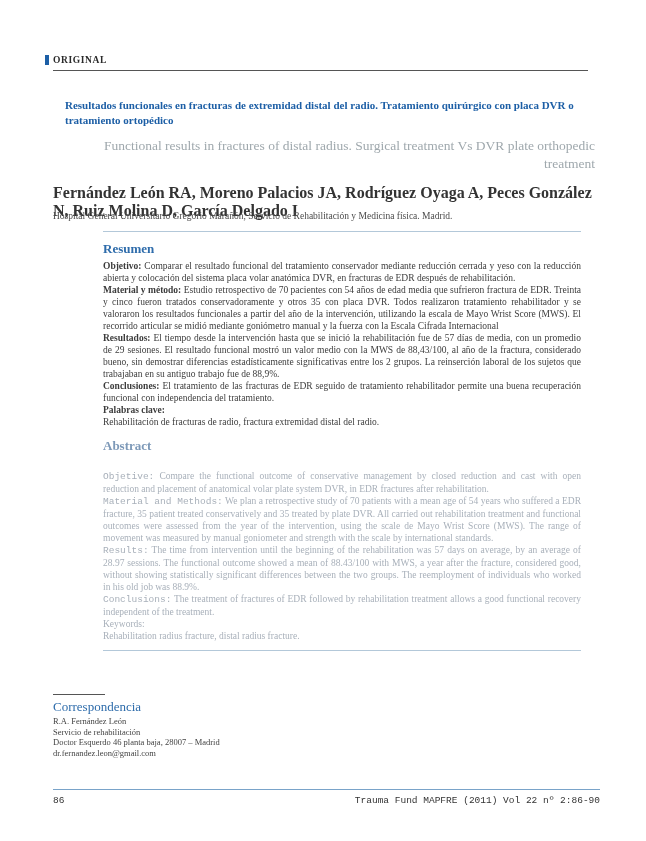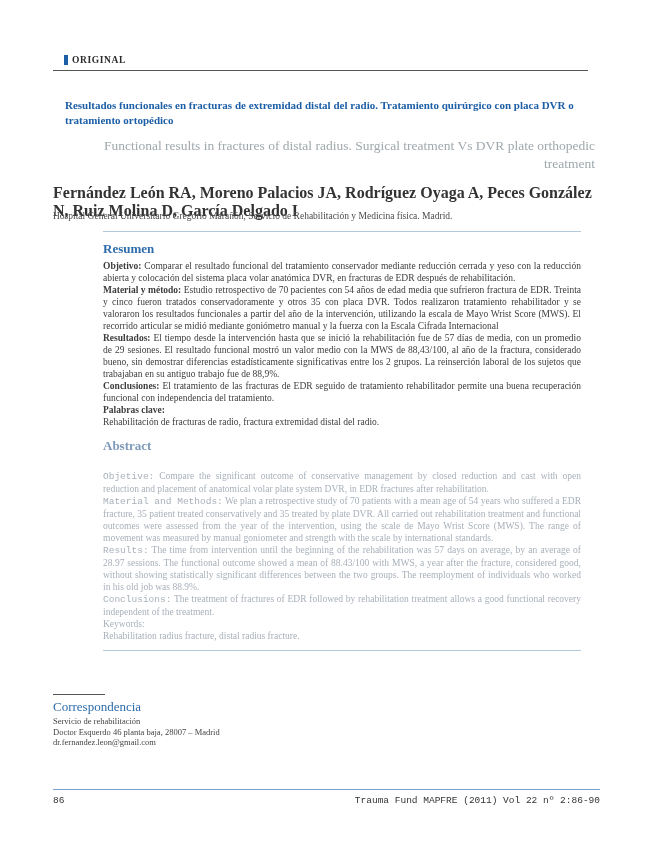--- a/index.html
+++ b/index.html
@@ -4,21 +4,21 @@
 <style>
   html,body{margin:0;padding:0;background:#ffffff;}
   .page{
     position:relative;
     width:646px;height:841px;
     background:#ffffff;
     font-family:"Liberation Serif","DejaVu Serif",serif;
     overflow:hidden;
   }
   
-  .header-row{position:absolute;left:64px;top:55px;display:flex;gap:4px;}
+  .header-row{position:absolute;left:45px;top:55px;display:flex;gap:4px;}
   .marker{width:4px;height:10px;background:#1d5fa6;display:inline-block;}
   .section-label{font-size:9.5px;font-weight:bold;color:#2b2b2b;letter-spacing:0.6px;}
   .header-rule{position:absolute;left:53px;top:70px;width:535px;border-top:1px solid #555;}
   
   .title-es{position:absolute;left:53px;top:86px;width:542px;margin:12px;
     font-size:11px;font-weight:bold;color:#1d5fa6;line-height:1.32;}
   .title-en{position:absolute;left:53px;top:137px;width:542px;margin:0;
     font-size:13.5px;font-weight:normal;color:#9fa8ad;line-height:1.35;text-align:right;}
   .authors{position:absolute;left:53px;top:184px;width:542px;
     font-size:16px;font-weight:bold;color:#333;}
@@ -66,33 +66,34 @@
 
     <h3 class="res-heading">Resumen</h3>
     <p><b class="plabel">Objetivo:</b><span> Comparar el resultado funcional del tratamiento conservador mediante reducción cerrada y yeso con la reducción abierta y colocación del sistema placa volar anatómica DVR, en fracturas de EDR después de rehabilitación.</span></p>
     <p><b class="plabel">Material y método:</b><span> Estudio retrospectivo de 70 pacientes con 54 años de edad media que sufrieron fractura de EDR. Treinta y cinco fueron tratados conservadoramente y otros 35 con placa DVR. Todos realizaron tratamiento rehabilitador y se valoraron los resultados funcionales a partir del año de la intervención, utilizando la escala de Mayo Wrist Score (MWS). El recorrido articular se midió mediante goniómetro manual y la fuerza con la Escala Cifrada Internacional</span></p>
     <p><b class="plabel">Resultados:</b><span> El tiempo desde la intervención hasta que se inició la rehabilitación fue de 57 días de media, con un promedio de 29 sesiones. El resultado funcional mostró un valor medio con la MWS de 88,43/100, al año de la fractura, considerado bueno, sin demostrar diferencias estadísticamente significativas entre los 2 grupos. La reinserción laboral de los sujetos que trabajaban en su antiguo trabajo fue de 88,9%.</span></p>
     <p><b class="plabel">Conclusiones:</b><span> El tratamiento de las fracturas de EDR seguido de tratamiento rehabilitador permite una buena recuperación funcional con independencia del tratamiento.</span></p>
     <p><b class="plabel">Palabras clave:</b></p>
     <p>Rehabilitación de fracturas de radio, fractura extremidad distal del radio.</p>
 
     <h3 class="abs-heading">Abstract</h3>
-    <p class="en"><span class="plabel-en">Objetive:</span><span> Compare the significant outcome of conservative management by closed reduction and cast with open reduction and placement of anatomical volar plate system DVR, in EDR fractures after rehabilitation.</span></p>
+    <p class="en"><span class="plabel-en">Objetive:</span><span> Compare the functional outcome of conservative management by closed reduction and cast with open reduction and placement of anatomical volar plate system DVR, in EDR fractures after rehabilitation.</span></p>
     <p class="en"><span class="plabel-en">Material and Methods:</span><span> We plan a retrospective study of 70 patients with a mean age of 54 years who suffered a EDR fracture, 35 patient treated conservatively and 35 treated by plate DVR. All carried out rehabilitation treatment and functional outcomes were assessed from the year of the intervention, using the scale de Mayo Wrist Score (MWS). The range of movement was measured by manual goniometer and strength with the scale by international standards.</span></p>
     <p class="en"><span class="plabel-en">Results:</span><span> The time from intervention until the beginning of the rehabilitation was 57 days on average, by an average of 28.97 sessions. The functional outcome showed a mean of 88.43/100 with MWS, a year after the fracture, considered good, without showing statistically significant differences between the two groups. The reemployment of individuals who worked in his old job was 88.9%.</span></p>
     <p class="en"><span class="plabel-en">Conclusions:</span><span> The treatment of fractures of EDR followed by rehabilitation treatment allows a good functional recovery independent of the treatment.</span></p>
     <p class="en">Keywords:</p>
     <p class="en">Rehabilitation radius fracture, distal radius fracture.</p>
 
     <div class="rule-bottom"></div>
   </div>
 
   <div class="correspondence">
     <div class="corr-rule"></div>
     <div class="corr-heading">Correspondencia</div>
+    <div class="corr-line">R.A. Fernández León</div>
     <div class="corr-line">Servicio de rehabilitación</div>
     <div class="corr-line">Doctor Esquerdo 46 planta baja, 28007 – Madrid</div>
     <div class="corr-line">dr.fernandez.leon@gmail.com</div>
   </div>
 
   <div class="footer-rule"></div>
   <div class="footer-row">
     <span>86</span>
     <span>Trauma Fund MAPFRE (2011) Vol 22 nº 2:86-90</span>
   </div>

